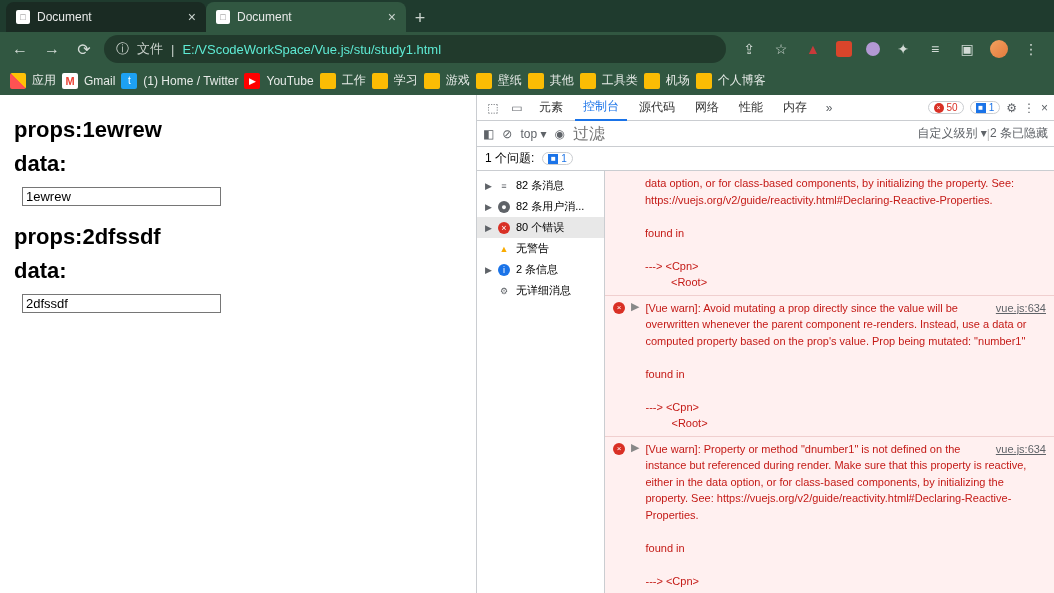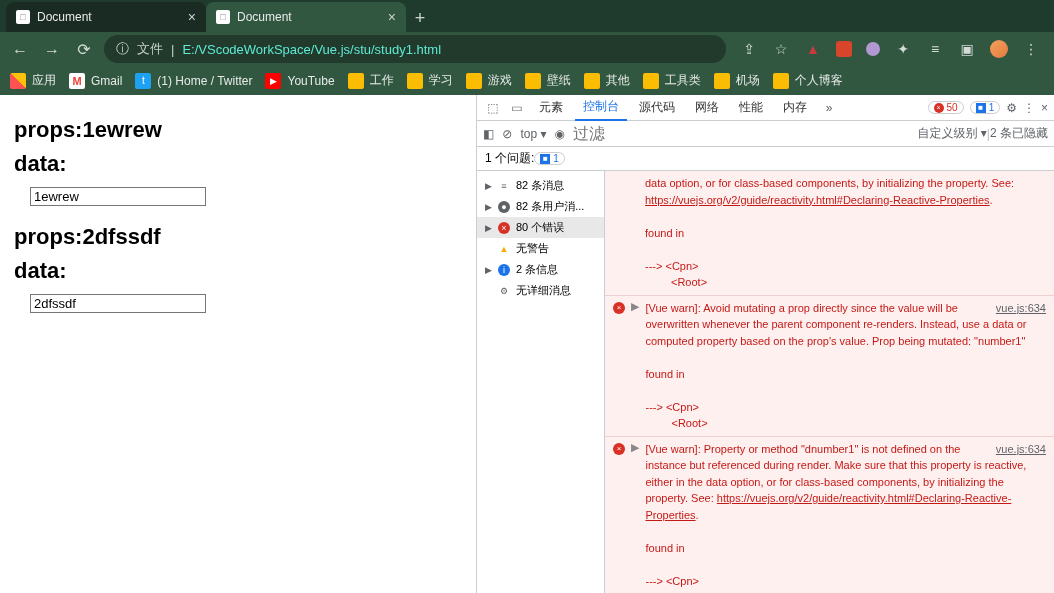--- a/index.html
+++ b/index.html
@@ -11,67 +11,67 @@
 .tab.active{background:#315741}
 .tab .ficon{width:14px;height:14px;border-radius:2px;background:#fff;display:flex;align-items:center;justify-content:center;font-size:9px;color:#888}
 .tab .close{margin-left:auto;font-size:14px;color:#cbd4cf;cursor:pointer}
 .newtab{width:28px;height:28px;display:flex;align-items:center;justify-content:center;color:#cbd4cf;font-size:18px;cursor:pointer}
 .toolbar{background:#315741;height:36px;display:flex;align-items:center;padding:0 8px;gap:8px}
 .navbtn{width:24px;height:24px;display:flex;align-items:center;justify-content:center;color:#d3dbd6;font-size:16px;cursor:pointer}
 .addressbar{flex:1;background:#213a2c;border-radius:18px;height:28px;display:flex;align-items:center;padding:0 12px;gap:8px;color:#c8d0ca;font-size:13px}
 .addr-url{color:#5eead4}
 .tbicons{display:flex;gap:14px;align-items:center;color:#d3dbd6;font-size:14px;padding:0 6px}
 .tbicons span{width:18px;height:18px;display:flex;align-items:center;justify-content:center;cursor:pointer}
-.bookmarks{background:#315741;height:30px;display:flex;align-items:center;padding:0 10px;gap:13px;color:#e6eae7;font-size:12px}
+.bookmarks{background:#315741;height:30px;display:flex;align-items:center;padding:0 10px;gap:6px;color:#e6eae7;font-size:12px}
 .bm{display:flex;align-items:center;gap:6px;cursor:pointer}
 .bm .bicon{width:16px;height:16px;border-radius:2px}
 .bicon.apps{background:linear-gradient(45deg,#ff5252 0 50%,#ffc107 0 100%)}
 .bicon.gmail{background:#fff;color:#ea4335;font-size:11px;font-weight:bold;display:flex;align-items:center;justify-content:center}
 .bicon.tw{background:#1da1f2;color:#fff;font-size:10px;display:flex;align-items:center;justify-content:center}
 .bicon.yt{background:#f00;color:#fff;font-size:9px;display:flex;align-items:center;justify-content:center}
 .bicon.folder{background:#fbbc04}
 .content{flex:1;display:flex;position:relative}
 .page{width:476px;padding:14px;background:#fff}
 .page h2{font-size:22px;font-weight:700;margin:8px 0}
-.page input{width:176px;height:19px;border:1px solid #767676;padding:1px 3px;font-size:13px;margin:2px 0 10px 16px}
+.page input{width:199px;height:19px;border:1px solid #767676;padding:1px 3px;font-size:13px;margin:2px 0 10px 8px}
 .devtools{flex:1;border-left:1px solid #cacdd1;display:flex;flex-direction:column;font-size:12px;background:#fff}
 .dt-tabs{height:26px;border-bottom:1px solid #cacdd1;display:flex;align-items:center;padding:0 6px;gap:4px}
 .dt-tabs .dticon{width:20px;text-align:center;color:#5f6368;cursor:pointer}
 .dt-tabs .dtab{padding:0 8px;height:26px;display:flex;align-items:center;color:#333;cursor:pointer;font-size:12px}
 .dt-tabs .dtab.active{color:#1a73e8;border-bottom:2px solid#1a73e8}
 .dt-right{margin-left:auto;display:flex;gap:6px;align-items:center;color:#5f6368}
 .badge{display:inline-flex;align-items:center;gap:3px;border:1px solid#cacdd1;border-radius:8px;padding:0 5px;font-size:10px}
 .badge.err{color:#d93025}
 .badge.err .dot{width:10px;height:10px;background:#d93025;border-radius:50%;color:#fff;font-size:7px;display:flex;align-items:center;justify-content:center}
 .badge.inf{color:#1a73e8}
 .badge.inf .dot{width:10px;height:10px;background:#1a73e8;color:#fff;font-size:8px;display:flex;align-items:center;justify-content:center}
 .dt-filter{height:26px;border-bottom:1px solid #cacdd1;display:flex;align-items:center;padding:0 6px;gap:8px;color:#5f6368}
 .dt-filter input{border:none;outline:none;font-size:16px;width:70px}
 .dt-filter .right{margin-left:auto;display:flex;align-items:center}
-.dt-issues{height:24px;border-bottom:1px solid #cacdd1;display:flex;align-items:center;padding:0 8px;}
+.dt-issues{height:24px;border-bottom:1px solid #cacdd1;display:flex;align-items:center;padding:0 8px;gap:8px}
 .dt-body{flex:1;display:flex;overflow:hidden}
 .dt-sidebar{width:128px;border-right:1px solid #cacdd1;padding:4px 0}
 .dt-sidebar .row{display:flex;align-items:center;gap:6px;padding:3px 8px;cursor:pointer;font-size:11px}
 .dt-sidebar .row.sel{background:#e8e8e8}
 .dt-sidebar .arrow{color:#5f6368;font-size:9px}
 .dt-sidebar .ic{width:12px;height:12px;display:flex;align-items:center;justify-content:center;font-size:9px}
 .ic.msg{color:#5f6368}
 .ic.user{background:#5f6368;border-radius:50%;color:#fff}
 .ic.err{background:#d93025;border-radius:50%;color:#fff}
 .ic.warn{color:#f9ab00}
 .ic.info{background:#1a73e8;border-radius:50%;color:#fff}
 .ic.gear{color:#5f6368}
 .console{flex:1;overflow:auto;font-family:Menlo,Consolas,monospace;font-size:11px}
 .entry{border-top:1px solid #f0cfcf;background:#fff0f0;padding:4px 8px;color:#c41a16;display:flex;gap:6px}
 .entry.first{border-top:none}
 .entry .eicx{width:12px;height:12px;background:#d93025;border-radius:50%;color:#fff;font-size:8px;display:flex;align-items:center;justify-content:center;flex-shrink:0;margin-top:2px}
 .entry .tri{color:#888;cursor:pointer;flex-shrink:0}
 .entry .body{flex:1;line-height:1.5}
 .entry .src{float:right;color:#5f6368;text-decoration:underline;cursor:pointer;margin-left:8px}
-.entry a{color:#c41a16;text-decoration:underline}
+.entry a{color:#c41a16;}
 .entry .indent{padding-left:26px}
 .avatar{width:20px;height:20px;border-radius:50%;background:linear-gradient(135deg,#f5a15f,#e27b3e)}
 </style>
 </head>
 <body>
 
 <div class="chrome">
   <div class="tabstrip">
     <div class="tab inact">
       <span class="ficon">□</span>

